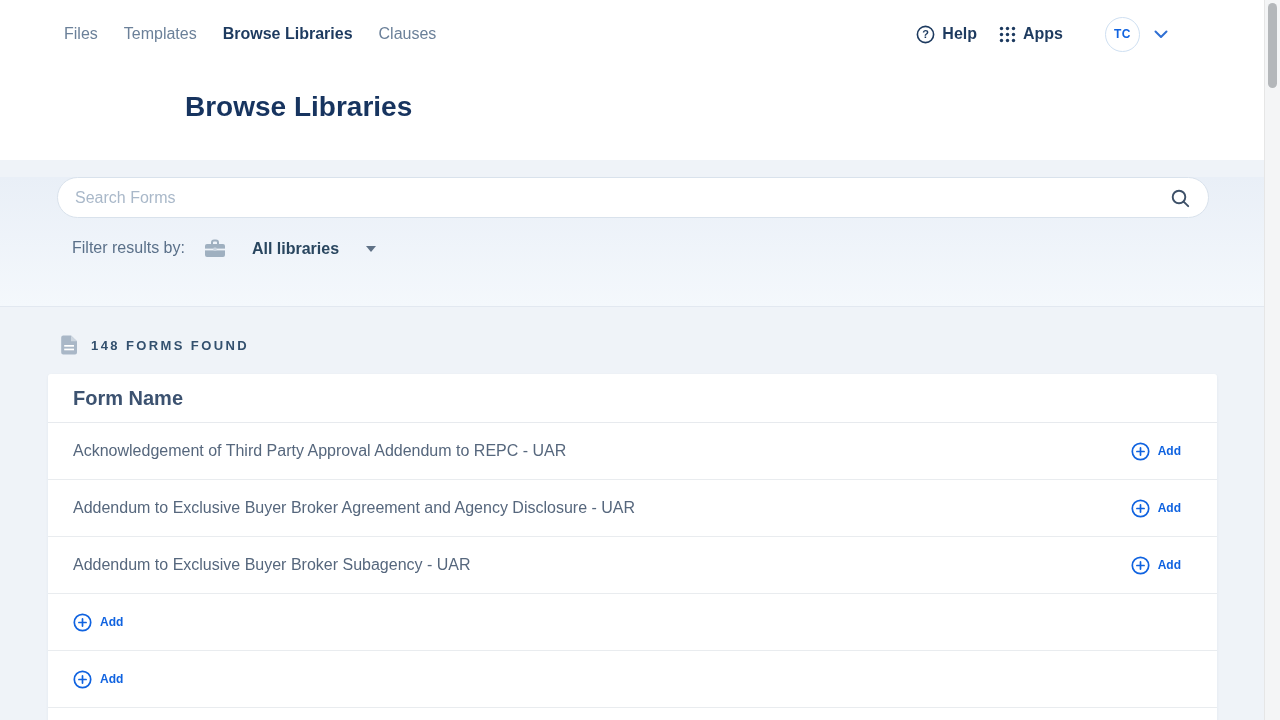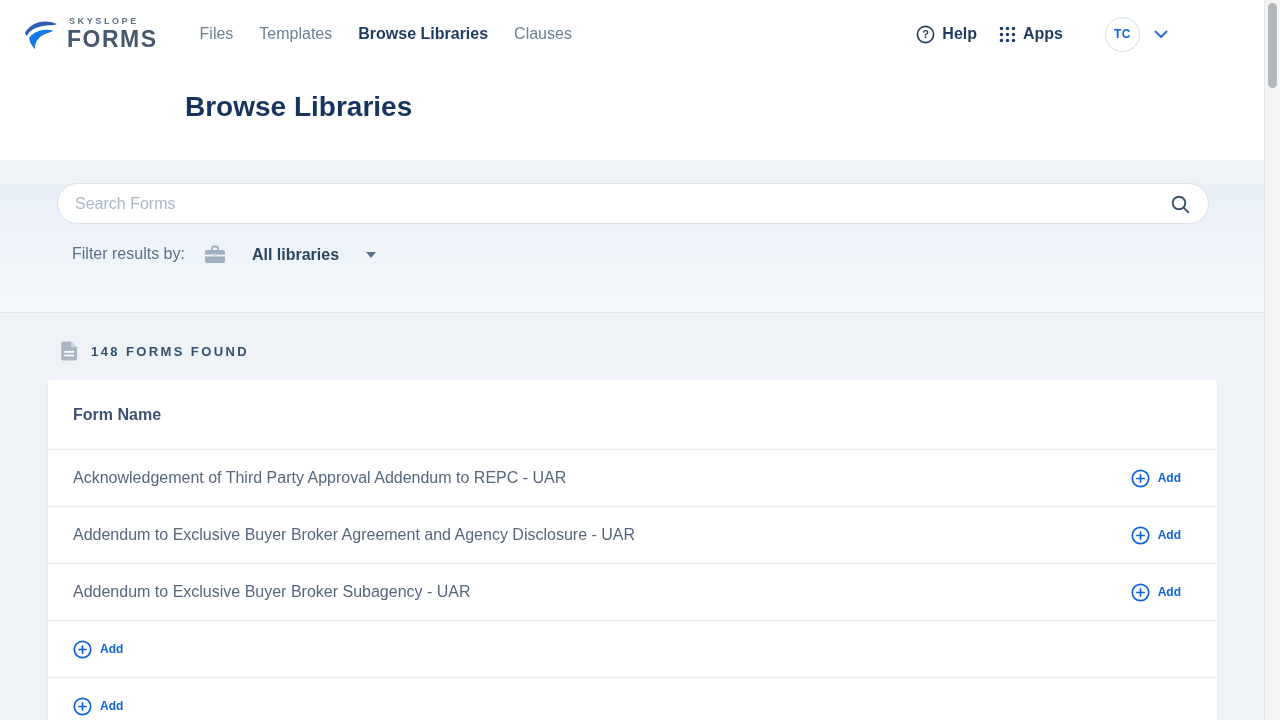--- a/index.html
+++ b/index.html
@@ -48,21 +48,21 @@
     margin: 40px 0 0 185px;
     font-size: 28px; font-weight: bold; color: #17345f;
   }
 
   
   .search-section {
     height: 130px;
     background: linear-gradient(180deg, #e9eff7 0%, #f4f8fc 100%);
     border-bottom: 1px solid #e2e8f0;
   }
-  .search-wrap { position: relative; margin: 23px 71px 0 57px; }
+  .search-wrap { position: relative; margin: 17px 71px 0 57px; }
   .search-input {
     width: 100%; height: 41px;
     border: 1px solid #d9e2ec; border-radius: 21px;
     background: #ffffff; outline: none;
     padding: 0 52px 0 17px;
     font-family: inherit; font-size: 16px; color: #3c4f66;
   }
   .search-input::placeholder { color: #a9b8c9; }
   .search-icon-btn {
     position: absolute; right: 15px; top: 7px;
@@ -84,23 +84,23 @@
   .results-count {
     font-size: 13px; font-weight: bold; letter-spacing: 2.4px; color: #33506e;
   }
 
   .table-card {
     margin: 19px 63px 0 48px;
     background: #ffffff; border-radius: 3px;
     box-shadow: 0 1px 3px rgba(30, 58, 95, 0.06);
   }
   .card-header {
-    height: 70px; display: flex; align-items: center;
+    height: 49px; display: flex; align-items: center;
     padding-left: 25px; border-bottom: 1px solid #e7eaee;
-    font-size: 16px; font-weight: bold; color: #3c5270;
+    font-size: 20px; font-weight: bold; color: #3c5270;
   }
   .table-row {
     height: 57px; display: flex; align-items: center; justify-content: space-between;
     padding: 0 36px 0 25px; border-bottom: 1px solid #e9ecef;
   }
   .table-row.partial { height: 40px; border-bottom: none; }
   .row-name { font-size: 16px; color: #56677d; }
   .add-btn {
     display: flex; align-items: center; gap: 8px;
     background: none; border: none; cursor: pointer;
@@ -116,32 +116,20 @@
     position: absolute; top: 3px; left: 3px; width: 9px; height: 85px;
     background: #b4b7ba; border-radius: 5px;
   }
 </style>
 </head>
 <body>
 
 <header class="app-header">
   <div class="topbar">
 
-    <div class="logo">
-      <span style="display:flex">
-        <svg width="38" height="36" viewBox="0 0 40 38">
-          <path d="M3 18 C9 7, 23 2.5, 37 8.5 C33 10.5, 28.5 9.5, 24 10.2 C15.5 11.5, 8.5 14, 5 21 Z" fill="#2c5fb5"></path>
-          <path d="M7.5 23 C13.5 15.5, 24 13, 33 15.5 C28.5 18, 24 18.5, 20.5 21 C15.5 24.5, 13.5 29, 13.5 35 C10.5 31.5, 7.5 27.5, 7.5 23 Z" fill="#1579e6"></path>
-        </svg>
-      </span>
-      <span class="logo-text">
-        <span class="logo-top">SKYSLOPE</span>
-        <span class="logo-bottom">FORMS</span>
-      </span>
-    </div>
 
     <nav class="main-nav">
       <a class="nav-item">Files</a>
       <a class="nav-item">Templates</a>
       <a class="nav-item active">Browse Libraries</a>
       <a class="nav-item">Clauses</a>
     </nav>
 
     <div class="header-actions">
       <button class="action-btn">

